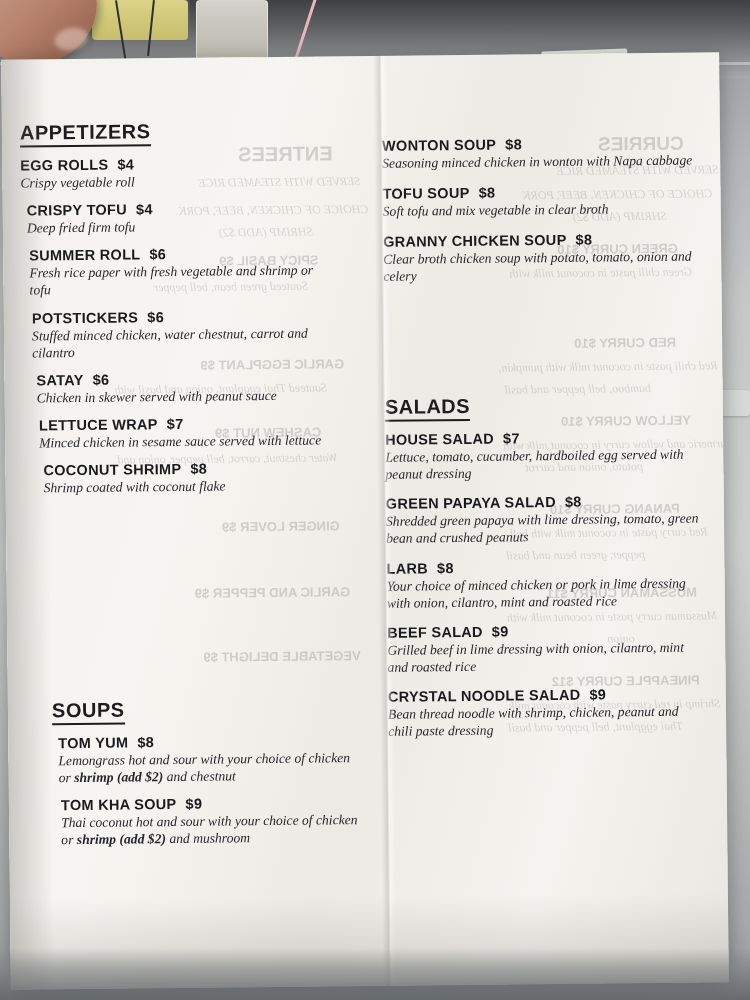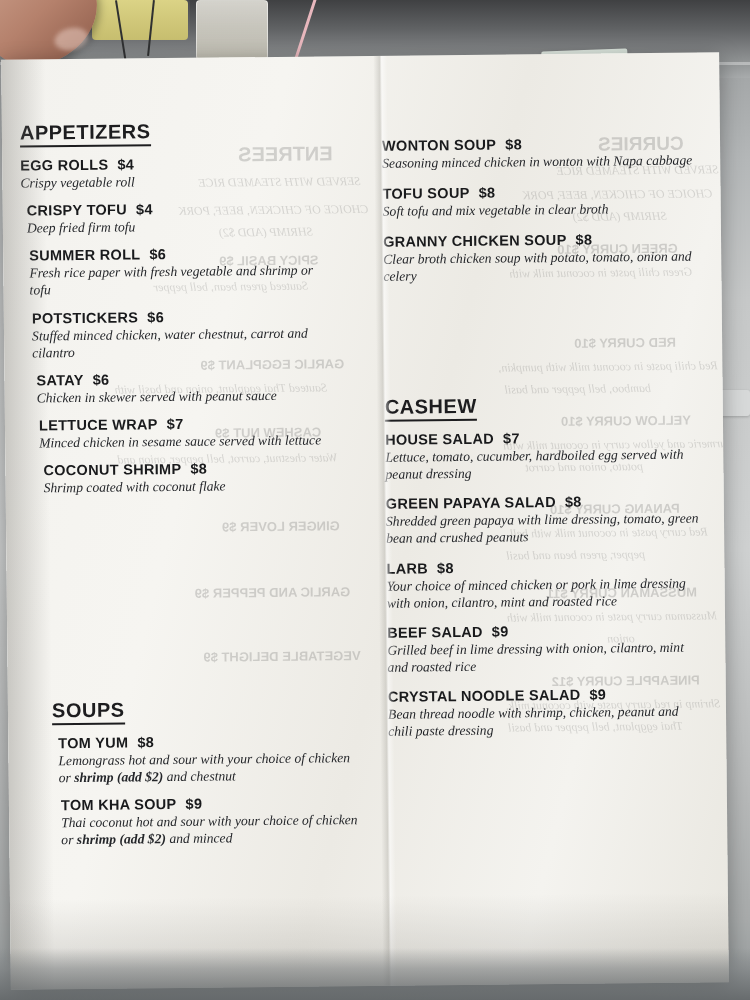--- a/index.html
+++ b/index.html
@@ -341,21 +341,21 @@
           <p class="item-head">
             <span>TOM YUM</span><span class="price">$8</span>
           </p>
           <p class="item-desc" style="width:296px;"><span>Lemongrass hot and sour with your choice of chicken or </span><b>shrimp (add $2)</b><span> and chestnut</span></p>
         </div>
 
         <div class="item" style="margin-left:8px;">
           <p class="item-head">
             <span>TOM KHA SOUP</span><span class="price">$9</span>
           </p>
-          <p class="item-desc" style="width:300px;"><span>Thai coconut hot and sour with your choice of chicken or </span><b>shrimp (add $2)</b><span> and minced</span></p>
+          <p class="item-desc" style="width:300px;"><span>Thai coconut hot and sour with your choice of chicken or </span><b>shrimp (add $2)</b><span> and mushroom</span></p>
         </div>
       </div>
     </div>
 
     <div class="col col-right">
 
       <div class="blk" style="left:0px; top:82px; width:330px;">
 
         <div class="item">
           <p class="item-head">
@@ -373,21 +373,21 @@
 
         <div class="item" style="margin-top:14px;">
           <p class="item-head">
             <span>GRANNY CHICKEN SOUP</span><span class="price">$8</span>
           </p>
           <p class="item-desc" style="width:312px;">Clear broth chicken soup with potato, tomato, onion and celery</p>
         </div>
       </div>
 
       <div class="blk" style="left:0px; top:340px; width:330px;">
-        <div class="section-title">CASHEW</div>
+        <div class="section-title">SALADS</div>
 
         <div class="item">
           <p class="item-head">
             <span>HOUSE SALAD</span><span class="price">$7</span>
           </p>
           <p class="item-desc" style="width:318px;">Lettuce, tomato, cucumber, hardboiled egg served with peanut dressing</p>
         </div>
 
         <div class="item" style="margin-top:13px;">
           <p class="item-head">

